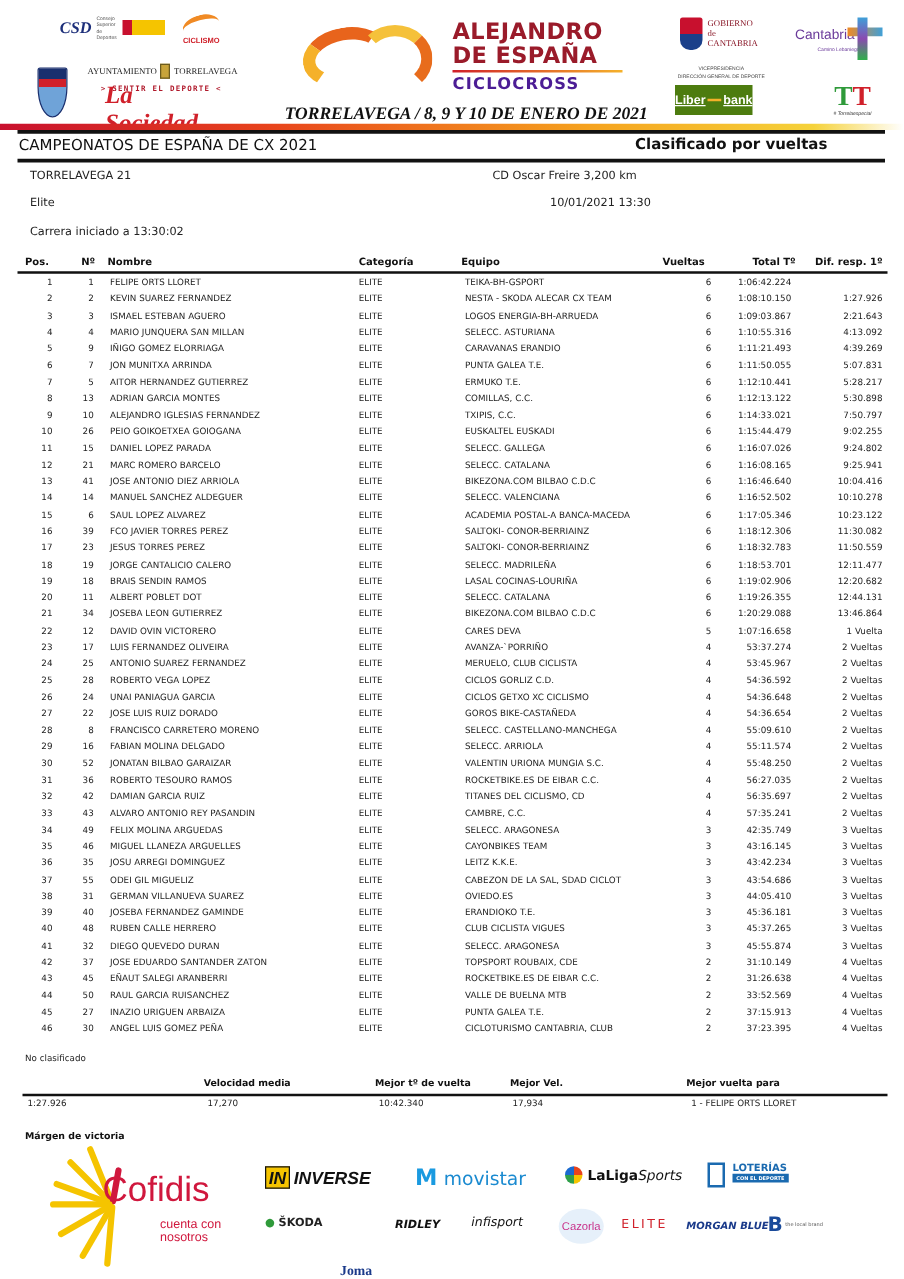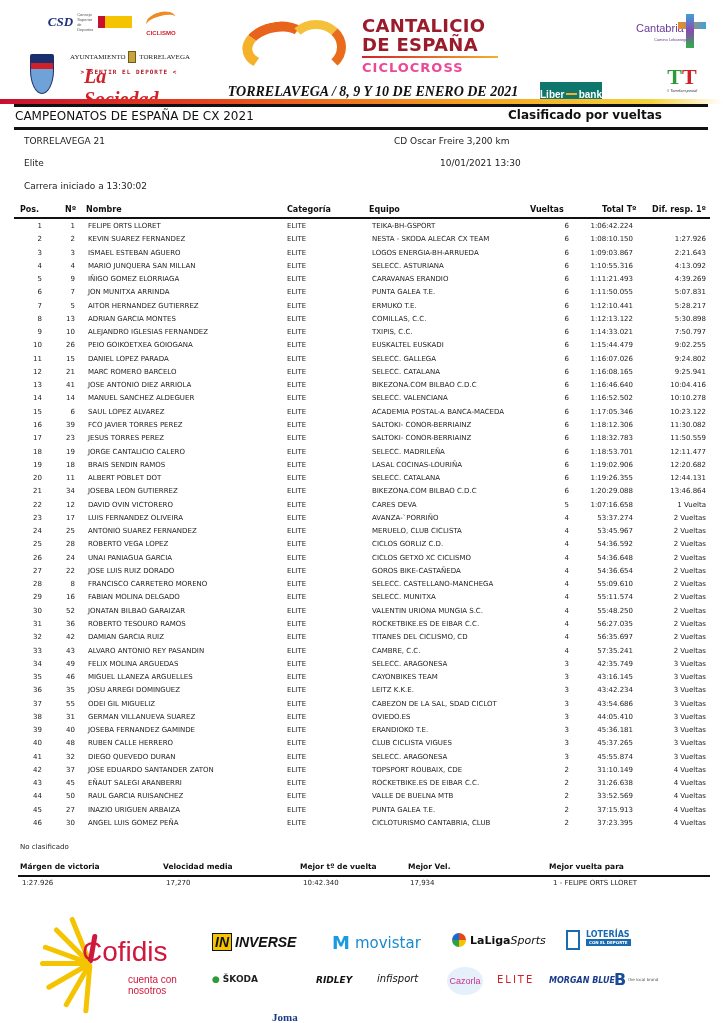--- a/index.html
+++ b/index.html
@@ -20,27 +20,27 @@
   .ayto { left: 70px; top: 50px; width: 120px; height: 14px; font: 7px "Liberation Serif", serif; color: #222; text-align: right; }
   .ayto .crest { width: 10px; height: 12px; background: #c8a43a; margin: 0 3px; border: 1px solid #6b5b1e; }
   .sentir { left: 70px; top: 66px; width: 118px; height: 10px; font: bold 6px "DejaVu Sans Mono", monospace; color: #b0182a; letter-spacing: 1px; }
   .sociedad { left: 84px; top: 76px; width: 90px; height: 24px; font: bold 20px "Liberation Serif", serif; color: #d0202a; font-style: italic; }
   .bike { left: 236px; top: 16px; width: 118px; height: 62px; }
   .bike .arc1 { position: absolute; left: 6px; top: 6px; width: 70px; height: 48px; border: 10px solid #f29a1e; border-color: #e8641c transparent transparent #f5b12a; border-radius: 50%; transform: rotate(-10deg); }
   .bike .arc2 { position: absolute; left: 50px; top: 4px; width: 60px; height: 54px; border: 9px solid #f5b12a; border-color: #f5c13a #e86c1c transparent transparent; border-radius: 50%; }
   .title-blk { left: 362px; top: 14px; width: 140px; height: 62px; flex-direction: column; align-items: flex-start; }
   .title-blk .t1 { font: bold 18px "DejaVu Sans", sans-serif; color: #9a1b2a; line-height: 19px; letter-spacing: 0.3px; }
   .title-blk .rule { width: 136px; height: 2px; background: linear-gradient(90deg,#d0202a,#f5b12a); margin: 2px 0; }
-  .title-blk .t3 { font: bold 13px "DejaVu Sans", sans-serif; color: #ec4899; letter-spacing: 1px; }
+  .title-blk .t3 { font: bold 13px "DejaVu Sans", sans-serif; color: #4c1d95; letter-spacing: 1px; }
   .dates { left: 228px; top: 83px; width: 290px; height: 18px; font: bold italic 14px "Liberation Serif", serif; color: #111; white-space: nowrap; }
   .gobierno { left: 540px; top: 12px; width: 74px; height: 54px; }
   .gobierno .escudo { position: absolute; left: 4px; top: 2px; width: 18px; height: 26px; background: linear-gradient(180deg,#c8102e 0 50%, #1a3f8a 50% 100%); border-radius: 2px 2px 8px 8px; }
   .gobierno .g { position: absolute; left: 26px; top: 3px; font: 7px "Liberation Serif", serif; color: #8a1a2a; line-height: 8px; }
   .gobierno .v { position: absolute; left: 0; top: 40px; width: 74px; text-align: center; font: 4px "Liberation Sans", sans-serif; color: #444; line-height: 6px; }
-  .liberbank { left: 540px; top: 82px; width: 62px; height: 24px; background: #0f766e; color: #fff; font: bold 10px "Liberation Sans", sans-serif; }
+  .liberbank { left: 540px; top: 68px; width: 62px; height: 24px; background: #4d7c0f; color: #fff; font: bold 10px "Liberation Sans", sans-serif; text-decoration: underline; }
   .liberbank .u { display: inline-block; width: 12px; height: 2px; background: #f5b12a; margin: 0 2px; vertical-align: -2px; }
   .cantabria { left: 636px; top: 12px; width: 80px; height: 40px; flex-direction: column; align-items: flex-start; }
   .cantabria .cn { font: 11px "Liberation Sans", sans-serif; color: #6a3a9a; }
   .cantabria .cross { position: absolute; left: 50px; top: 2px; width: 8px; height: 34px; background: linear-gradient(180deg,#3fa0d8,#8a4ab0,#2fb04a); }
   .cantabria .crossh { position: absolute; left: 42px; top: 10px; width: 28px; height: 7px; background: linear-gradient(90deg,#f08a24,#3fa0d8); }
   .cantabria .cl { font: 4px "Liberation Sans", sans-serif; color: #6a3a9a; margin-left: 18px; margin-top: 3px; }
   .torre { left: 662px; top: 60px; width: 40px; height: 38px; flex-direction: column; }
   .torre .tt { font: bold 22px "Liberation Serif", serif; color: #2f9a3a; line-height: 22px; }
   .torre .tt span { color: #d0202a; }
   .torre .ts { font: italic 4px "Liberation Sans", sans-serif; color: #333; }
@@ -126,27 +126,39 @@
     <span>TORRELAVEGA</span>
   </div>
   <div class="logo sentir">&gt; SENTIR EL DEPORTE &lt;</div>
   <div class="logo sociedad">La Sociedad</div>
 
   <div class="logo bike">
     <div class="arc1"></div>
     <div class="arc2"></div>
   </div>
   <div class="logo title-blk">
-    <span class="t1">CANTALICIO</span>
+    <span class="t1">ALEJANDRO</span>
     <span class="t1">DE ESPAÑA</span>
     <span class="rule"></span>
     <span class="t3">CICLOCROSS</span>
   </div>
   <div class="logo dates">TORRELAVEGA / 8, 9 Y 10 DE ENERO DE 2021</div>
 
+  <div class="logo gobierno">
+    <div class="escudo"></div>
+    <div class="g">
+      <div>GOBIERNO</div>
+      <div>de</div>
+      <div>CANTABRIA</div>
+    </div>
+    <div class="v">
+      <div>VICEPRESIDENCIA</div>
+      <div>DIRECCIÓN GENERAL DE DEPORTE</div>
+    </div>
+  </div>
   <div class="logo liberbank">
     <span>Liber</span>
       <span class="u"></span>
       <span>bank</span>
   </div>
   <div class="logo cantabria">
     <span class="cn">Cantabria</span>
     <span class="crossh"></span>
     <span class="cross"></span>
     <span class="cl">Camino Lebaniego</span>
@@ -460,21 +472,21 @@
       <span class="c-team">SELECC. CASTELLANO-MANCHEGA</span>
       <span class="c-laps">4</span>
       <span class="c-time">55:09.610</span>
       <span class="c-diff">2 Vueltas</span>
     </div>
     <div class="row">
       <span class="c-pos">29</span>
       <span class="c-num">16</span>
       <span class="c-name">FABIAN MOLINA DELGADO</span>
       <span class="c-cat">ELITE</span>
-      <span class="c-team">SELECC. MUNITXA</span>
+      <span class="c-team">SELECC. ARRIOLA</span>
       <span class="c-laps">4</span>
       <span class="c-time">55:11.574</span>
       <span class="c-diff">2 Vueltas</span>
     </div>
     <div class="row">
       <span class="c-pos">30</span>
       <span class="c-num">52</span>
       <span class="c-name">JONATAN BILBAO GARAIZAR</span>
       <span class="c-cat">ELITE</span>
       <span class="c-team">VALENTIN URIONA MUNGIA S.C.</span>
@@ -638,21 +650,21 @@
       <span class="c-name">ANGEL LUIS GOMEZ PEÑA</span>
       <span class="c-cat">ELITE</span>
       <span class="c-team">CICLOTURISMO CANTABRIA, CLUB</span>
       <span class="c-laps">2</span>
       <span class="c-time">37:23.395</span>
       <span class="c-diff">4 Vueltas</span>
     </div>
   </div>
 
 <div class="noclas">No clasificado</div>
-<div class="stats-h" style="left:20px;">Márgen de victoria</div>
+<div class="stats-h" style="left:20px;margin-top:42px;">Márgen de victoria</div>
 <div class="stats-h" style="left:163px;">Velocidad media</div>
 <div class="stats-h" style="left:300px;">Mejor tº de vuelta</div>
 <div class="stats-h" style="left:408px;">Mejor Vel.</div>
 <div class="stats-h" style="left:549px;">Mejor vuelta para</div>
 <div class="stats-rule"></div>
 <div class="stats-v" style="left:22px;">1:27.926</div>
 <div class="stats-v" style="left:166px;">17,270</div>
 <div class="stats-v" style="left:303px;">10:42.340</div>
 <div class="stats-v" style="left:410px;">17,934</div>
 <div class="stats-v" style="left:553px;">1 - FELIPE ORTS LLORET</div>

